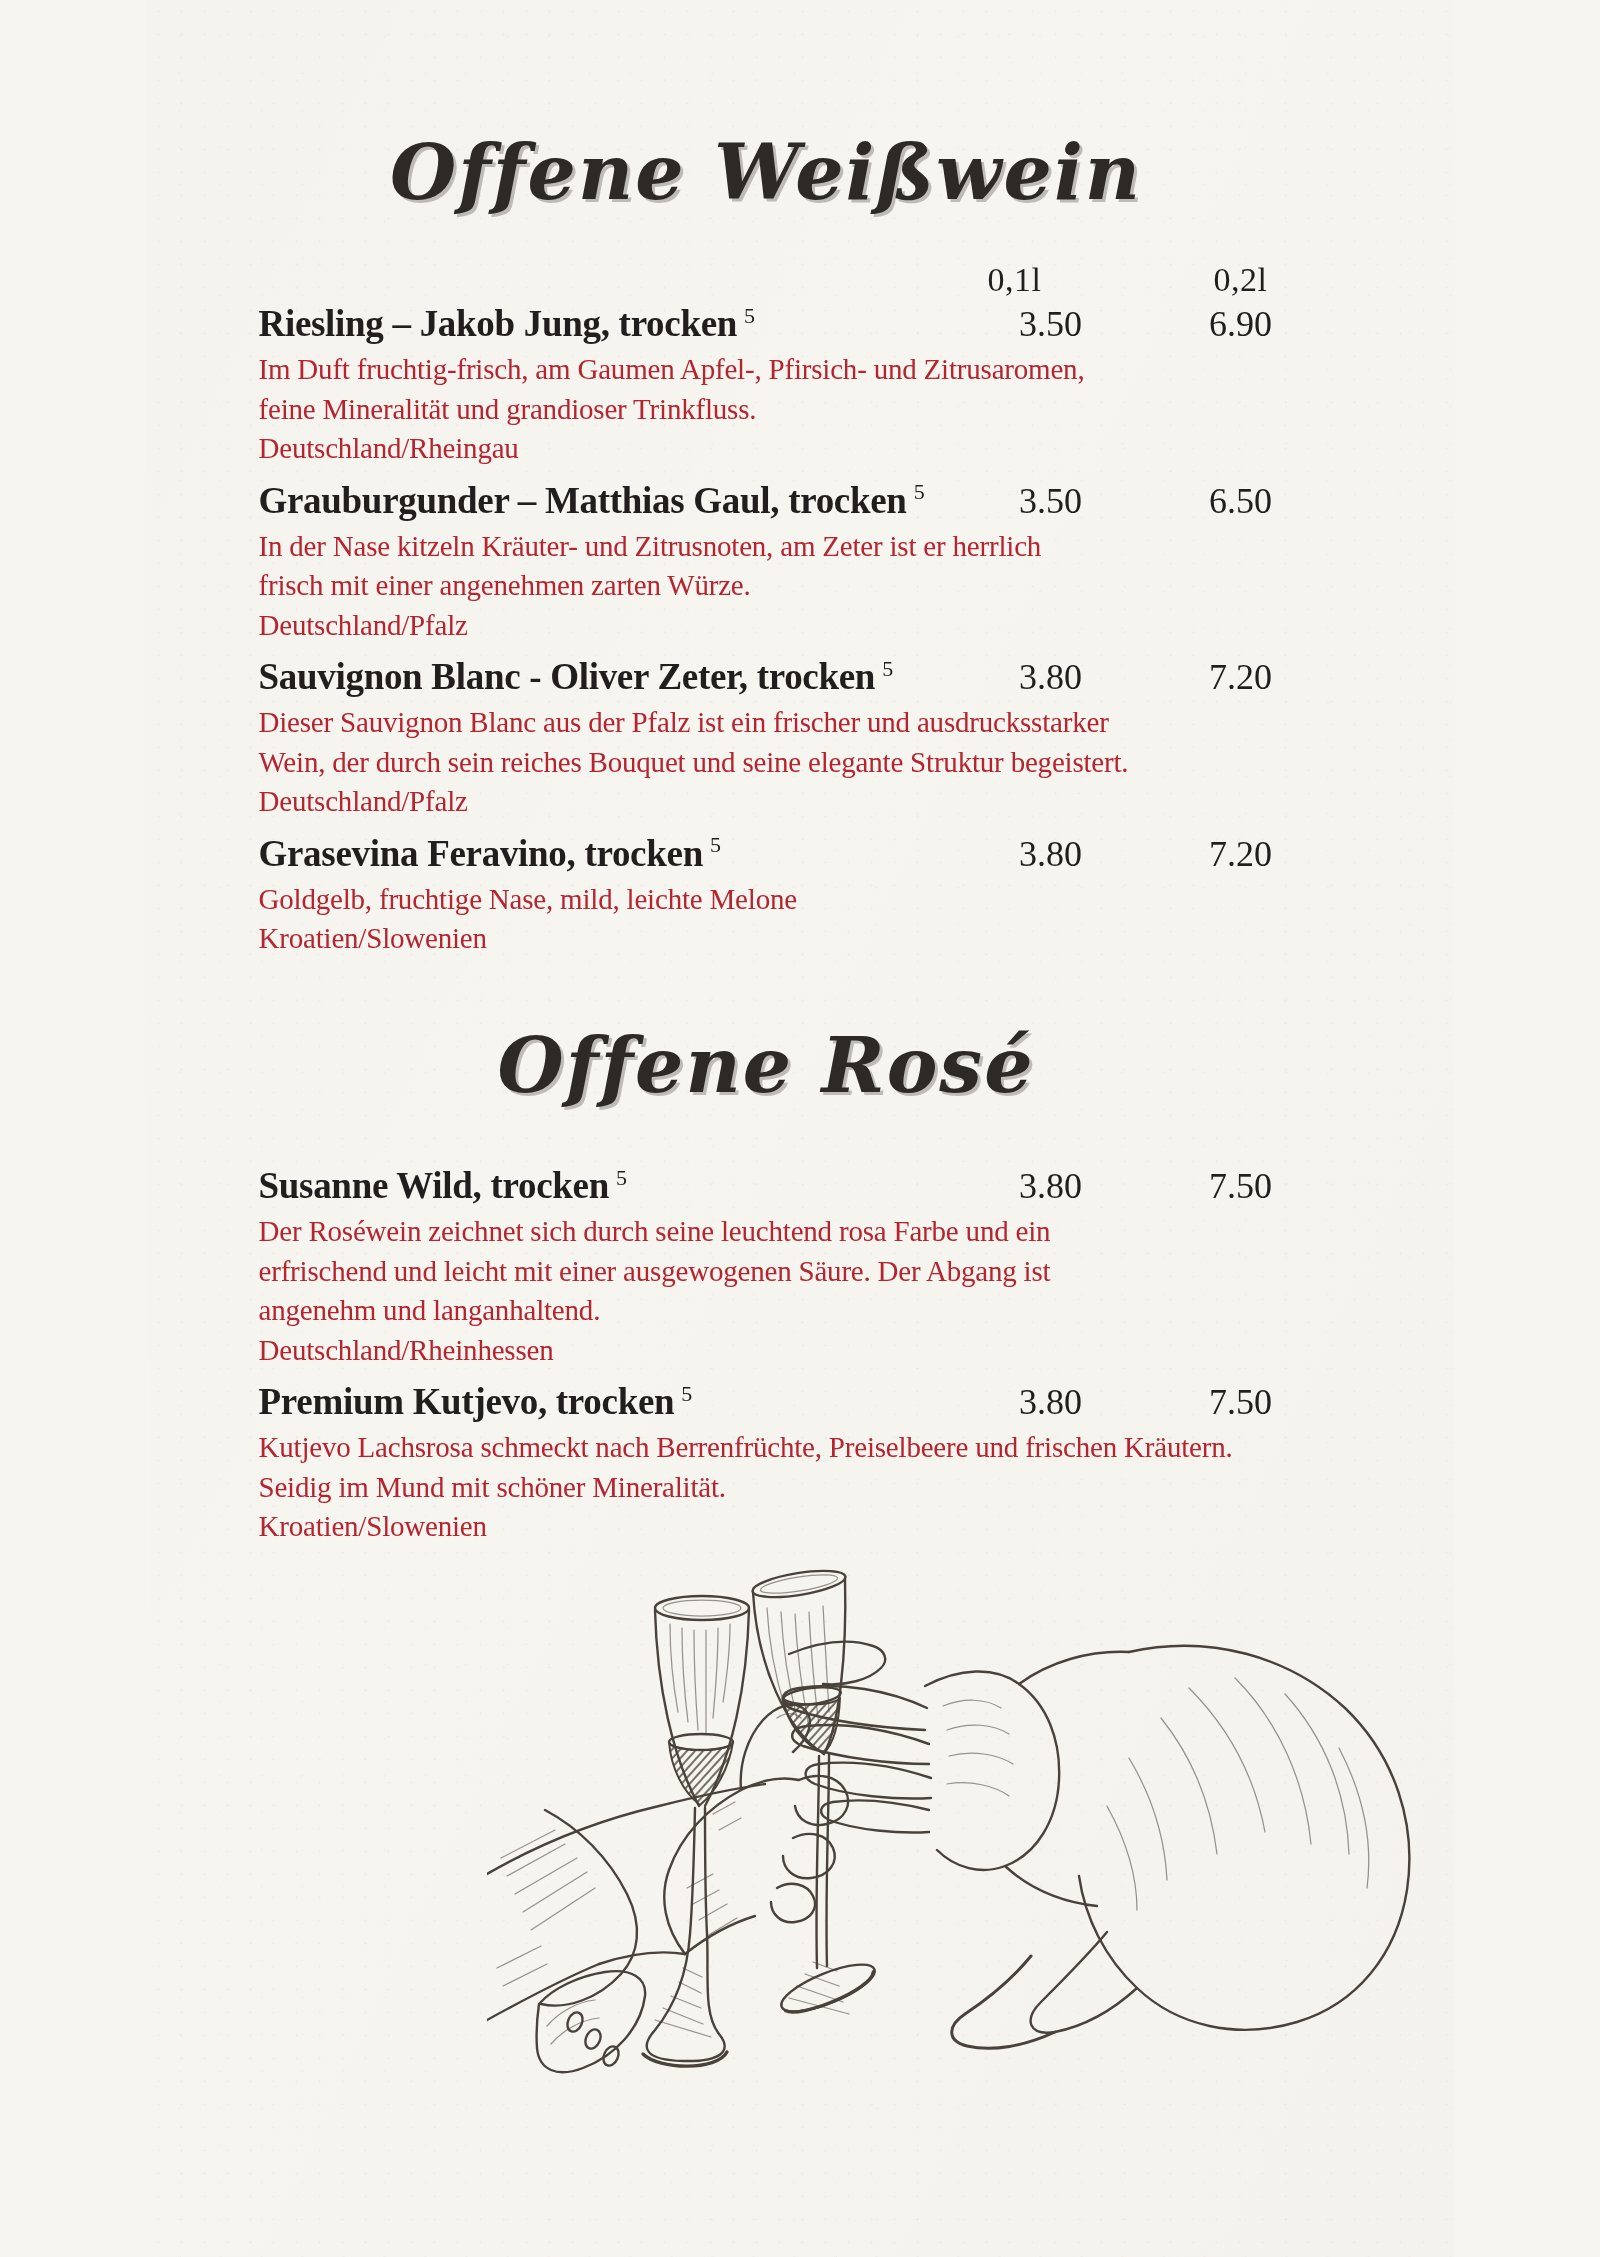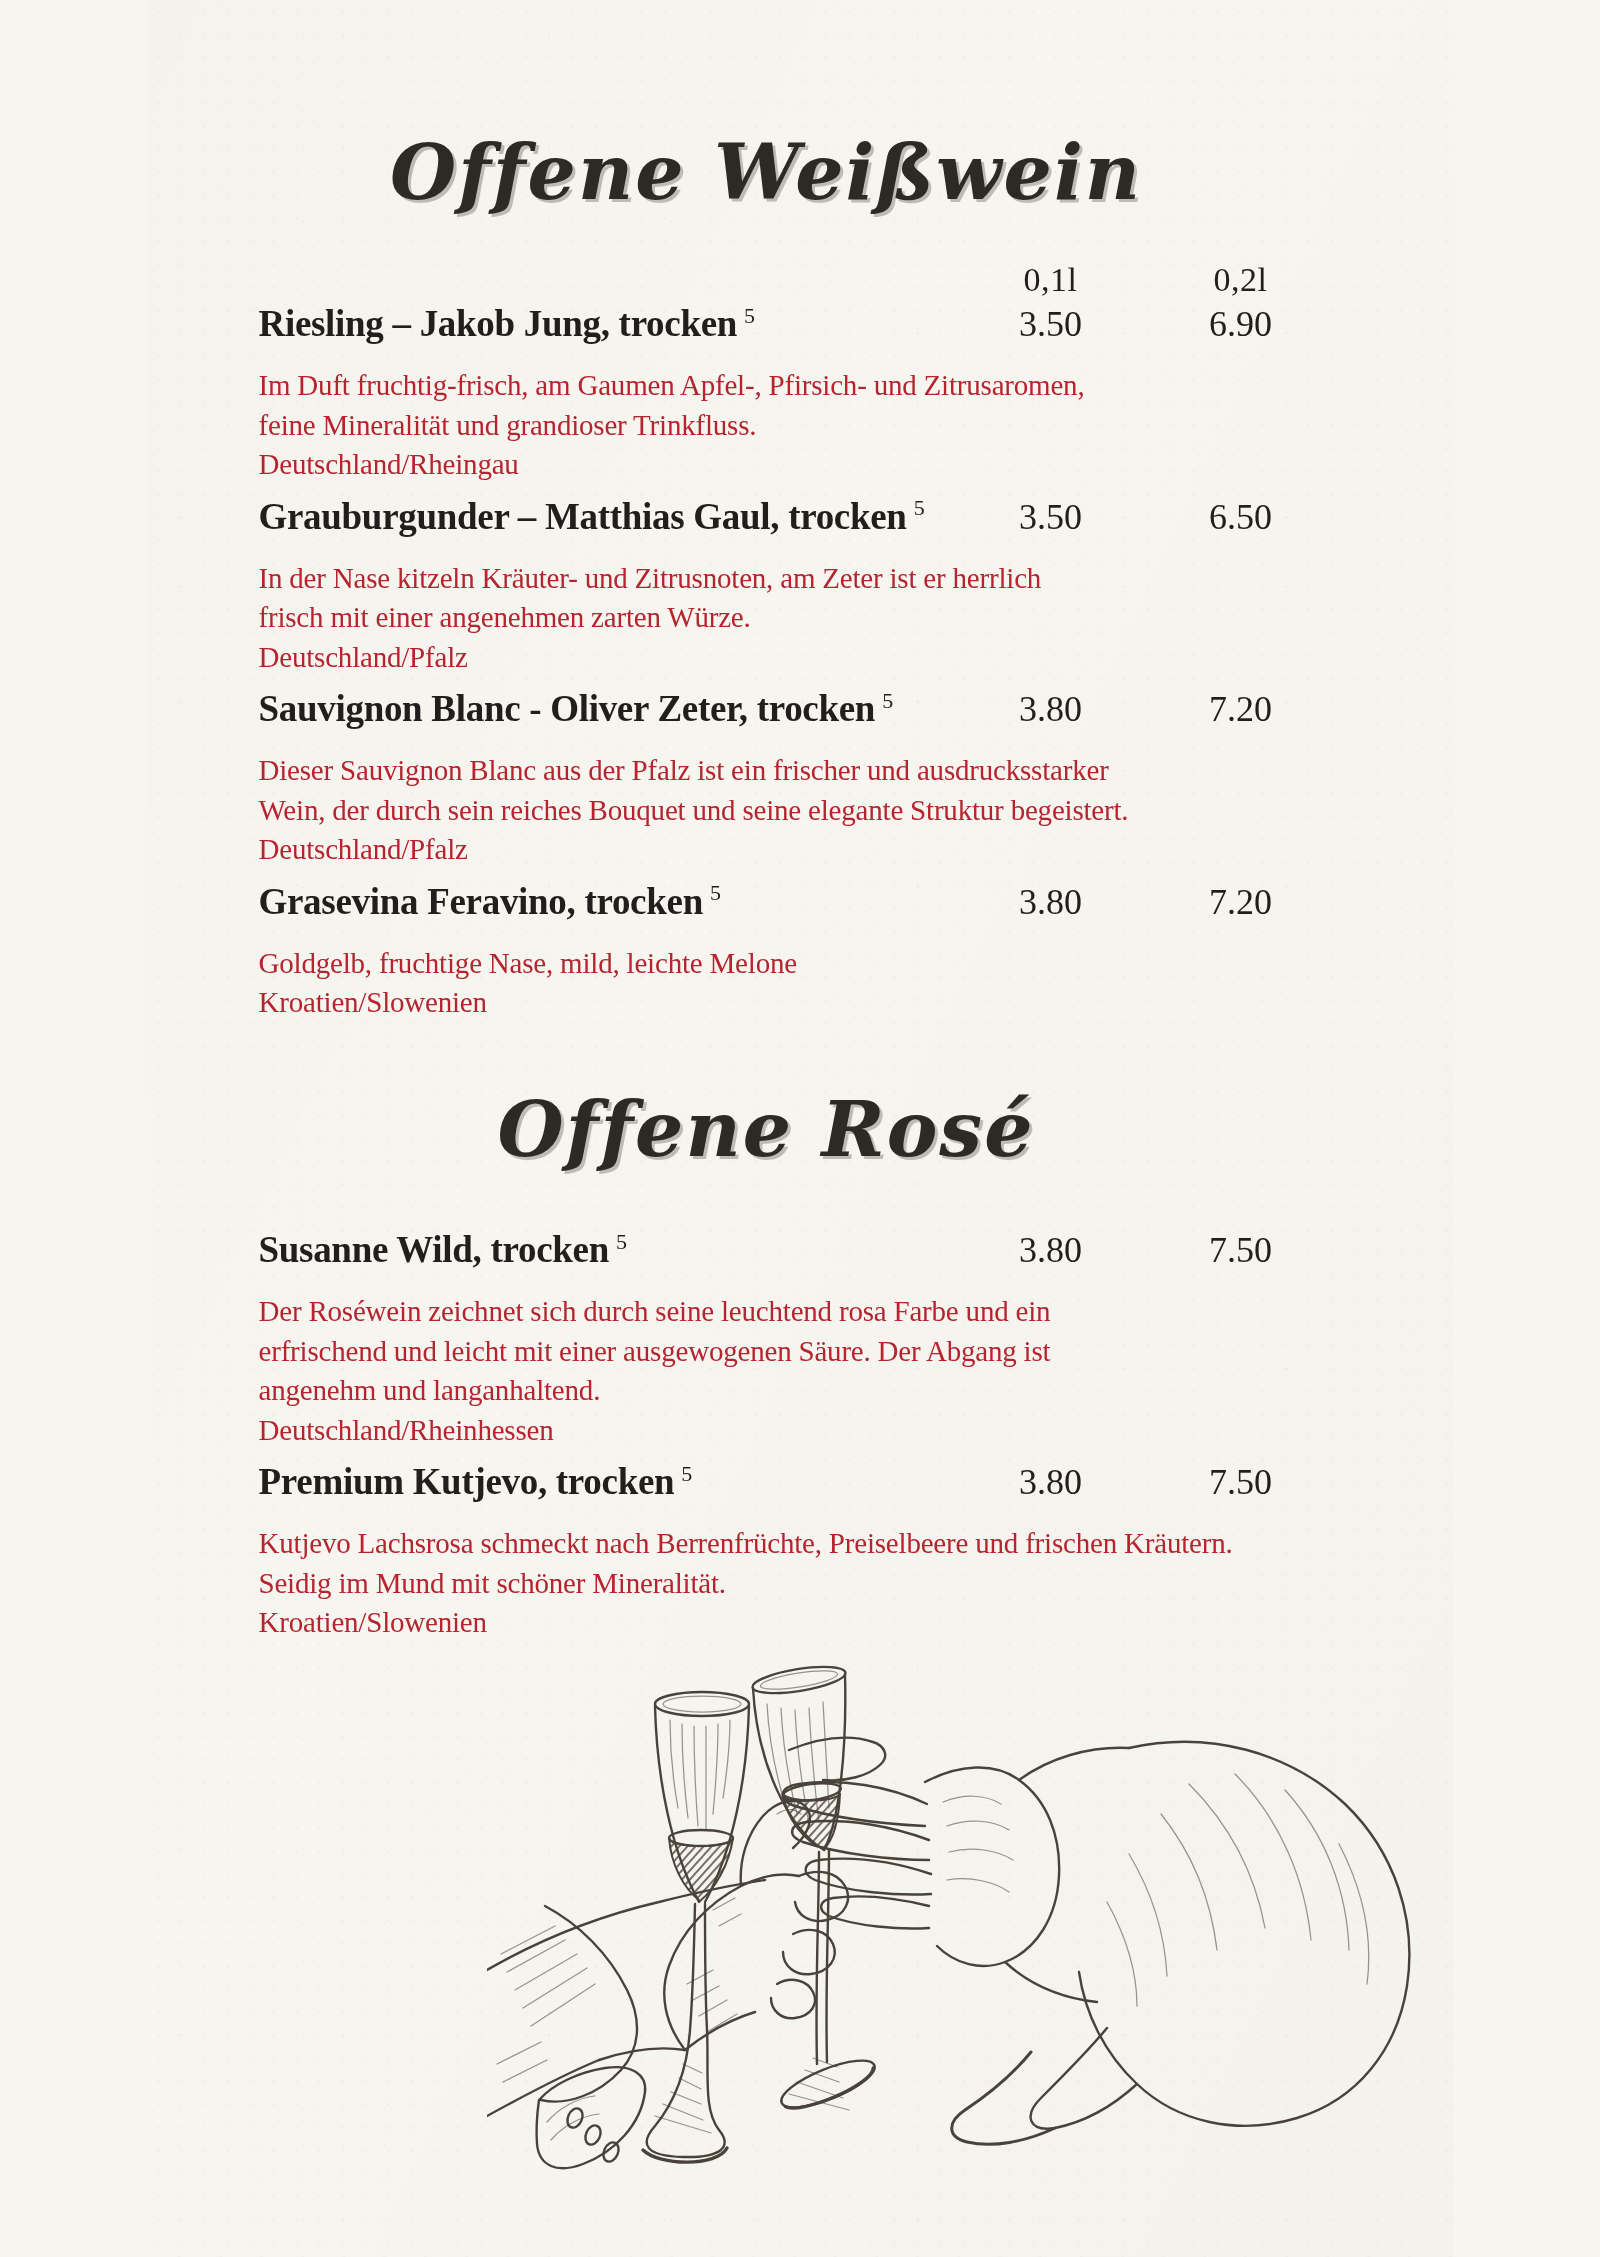--- a/index.html
+++ b/index.html
@@ -31,35 +31,35 @@
     letter-spacing:2px;
     color:#2d2925;
     text-shadow:3px 3px 0 rgba(45,41,37,0.28);
   }
   .title-rose { margin-top:46px; }
 
   .row { display:flex; align-items:baseline; }
   .name-col { flex:1 1 auto; min-width:0; }
   .price-col { flex:0 0 190px; text-align:center; }
 
-  .size-header-row { margin-top:26px; font-size:34px; line-height:1.2; color:#211e1d; }
+  .size-header-row { margin-top:26px; font-size:34px; line-height:1.2; color:#211e1d;gap:36px; }
   .size-label { letter-spacing:0.5px; }
 
   .wine { margin-top:0; margin-bottom:8px; }
   .wine:first-of-type { margin-top:26px; }
   .rose-first { margin-top:36px !important; }
 
   .wine-name {
     font-size:37px; font-weight:700; line-height:1.3;
     letter-spacing:-0.3px; color:#211e1d;
   }
   .wine-name sup { font-size:22px; font-weight:400; margin-left:7px; }
   .wine-price { font-size:36px; line-height:1.3; color:#211e1d; }
 
-  .wine-desc { margin-top:18px;font-family:Liberation Serif, serif; }
+  .wine-desc { margin-top:2px;font-family:Liberation Serif, serif; }
   .dline, .origin {
     font-size:29px; line-height:1.36;
     color:#b5242f; letter-spacing:-0.2px;
   }
 
   .illustration { display:block; margin:10px 0 0 228px; }
   svg .h { stroke-width:1.25px; opacity:0.55; }
 </style>
 </head>
 <body>

